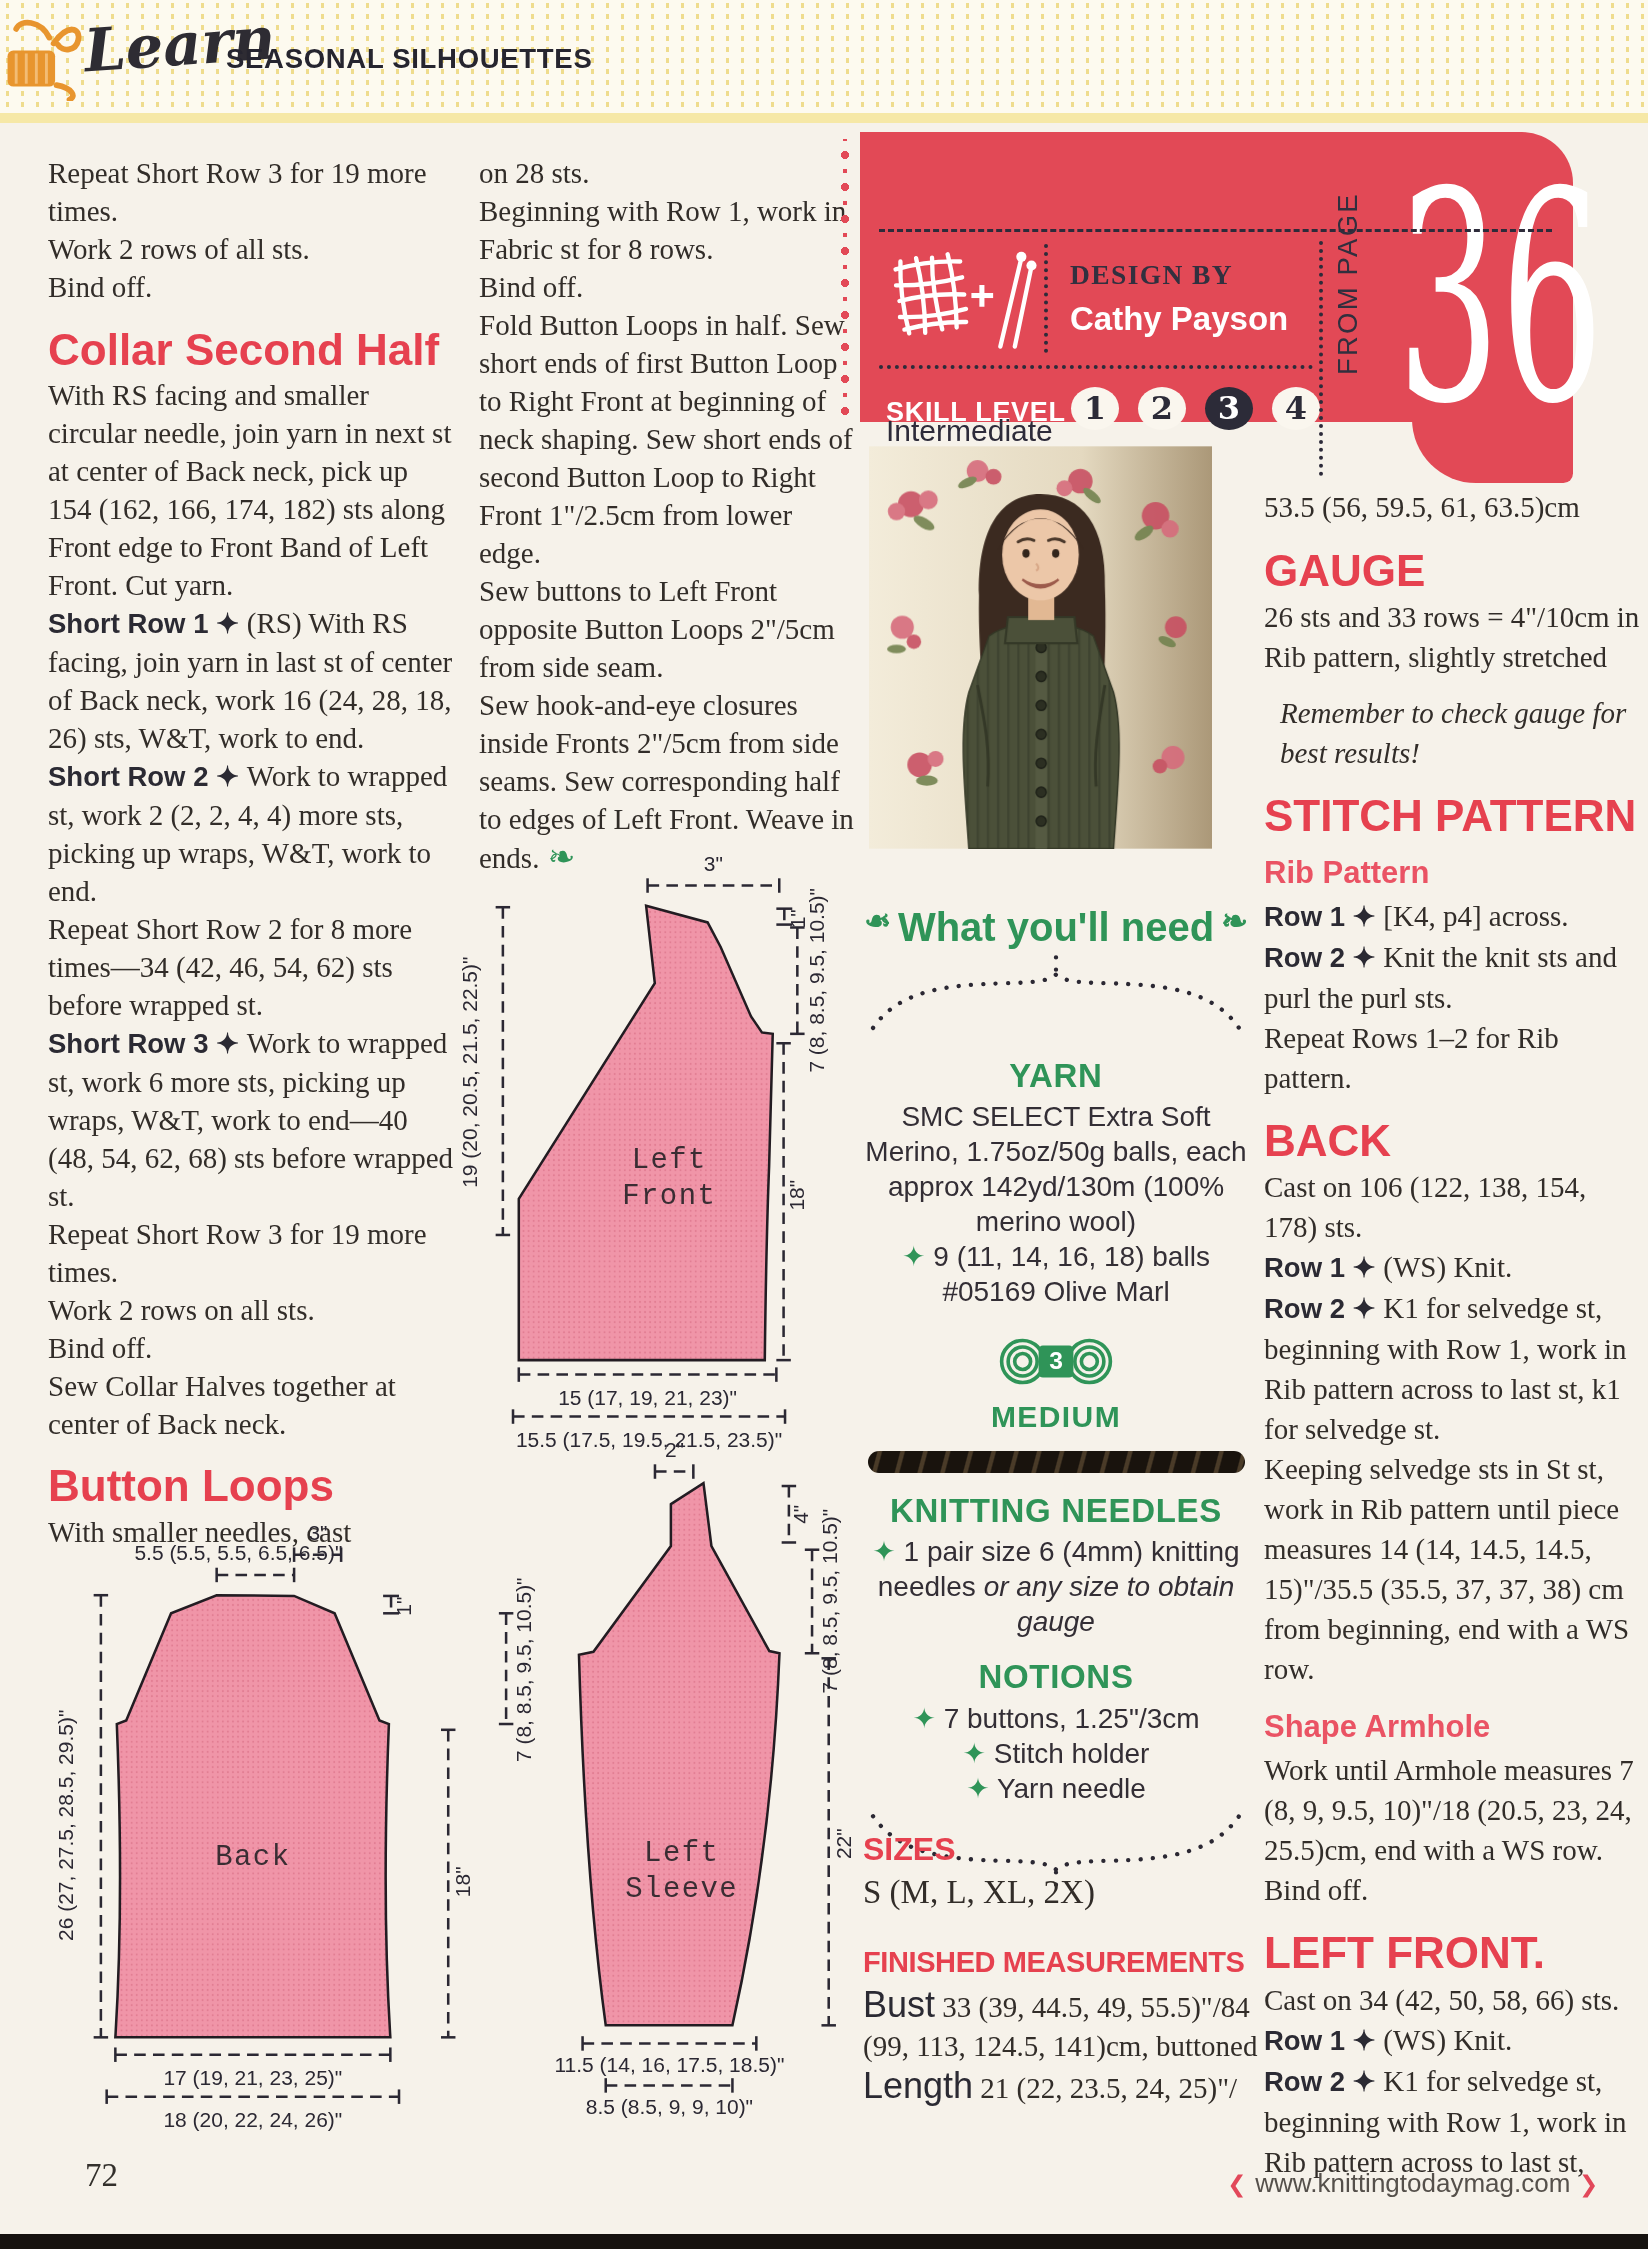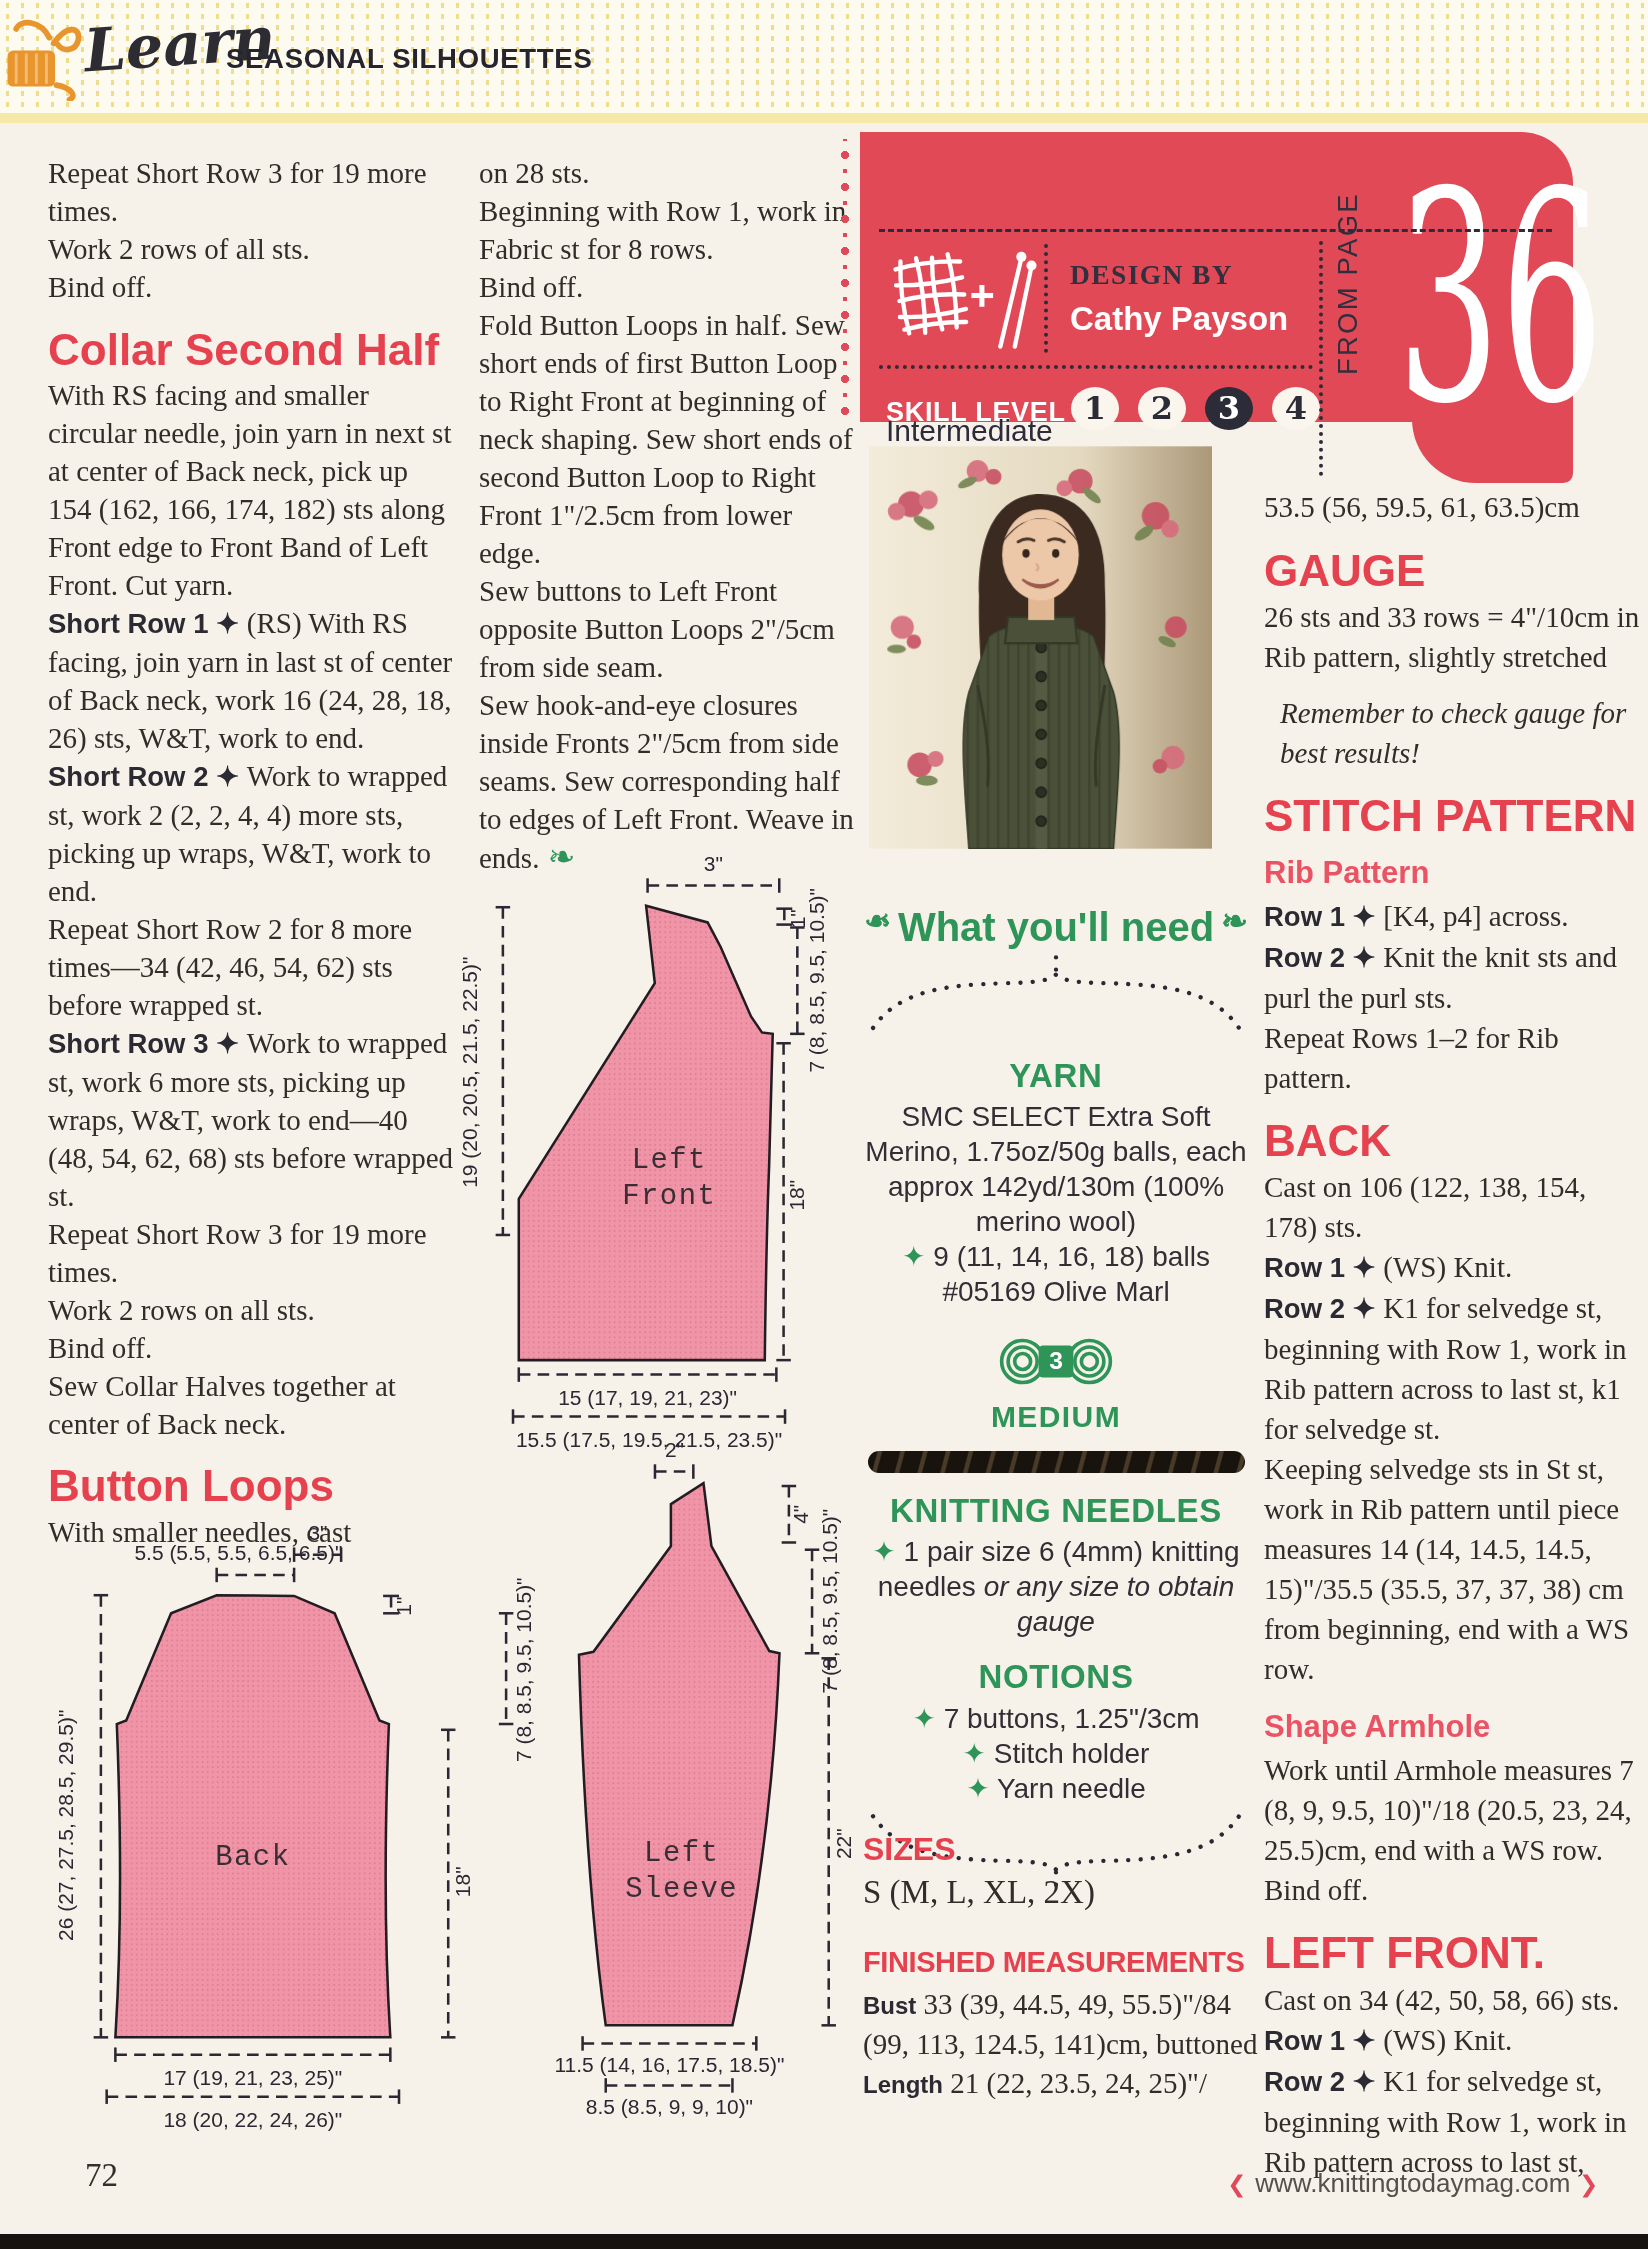--- a/index.html
+++ b/index.html
@@ -87,21 +87,21 @@
   .strand{width:377px;height:22px;margin:17.4px auto 2.9px;border-radius:11px;
     background:repeating-linear-gradient(105deg,#19130d 0 8.7px,#4a3b28 10px 13px,#19130d 14.5px 22px)}
   #skein{margin-top:19px}
 
   
   #sizesblock{position:absolute;left:863px;top:1831px;width:406px;color:#322d29}
   .rhead{font-family:"Liberation Sans",sans-serif;font-weight:800;font-size:32px;color:#e6414f;margin-bottom:5.8px}
   .rhead.fm{font-size:29px;letter-spacing:-0.4px;margin-top:35px}
   .sz-value{font-size:33px}
   .fm-line{font-size:29px;line-height:39px}
-  .fm-lead{font-family:"Liberation Sans",sans-serif;font-weight:700;color:#2b2a33;font-size:24px}
+  .fm-lead{font-family:"Liberation Sans",sans-serif;font-weight:400;color:#2b2a33;font-size:36px}
 
   
   svg.diagram{position:absolute}
   .shape{stroke:#231c22;stroke-width:3.5}
   .dim{fill:none;stroke:#2b2833;stroke-width:3.5;stroke-dasharray:16 10}
   .tick{stroke:#2b2833;stroke-width:3.5}
   .meas{font-family:"Liberation Sans",sans-serif;font-size:29px;fill:#2b2833}
   .dlabel{font-family:"Liberation Mono",monospace;font-size:40px;fill:#3a2d33;letter-spacing:2px}
 
   

